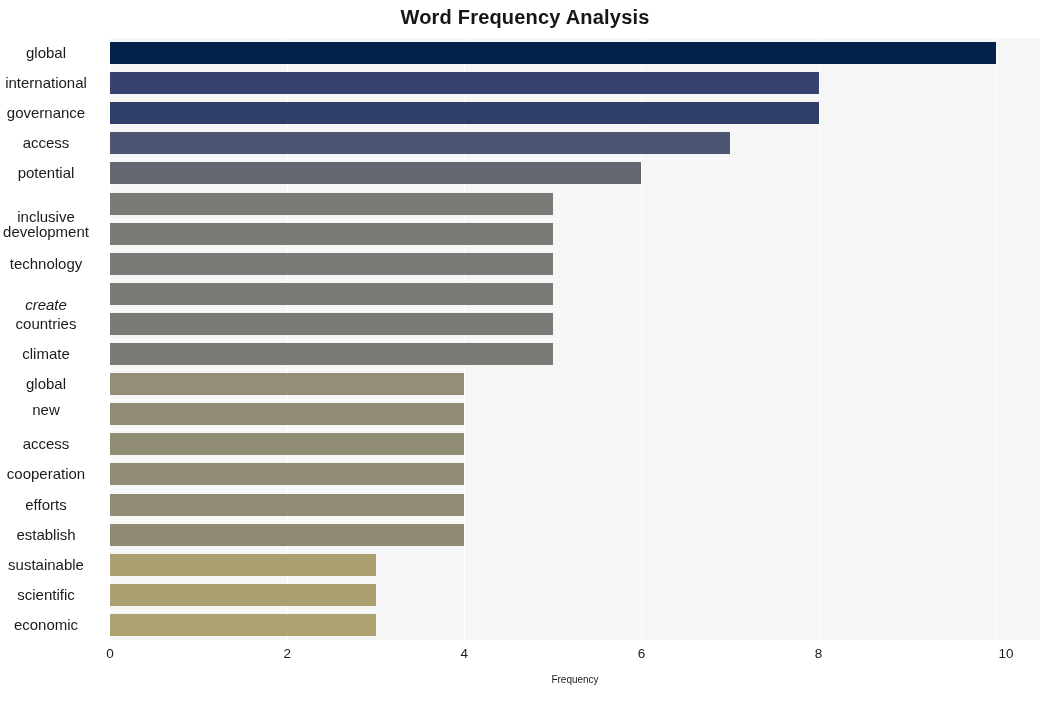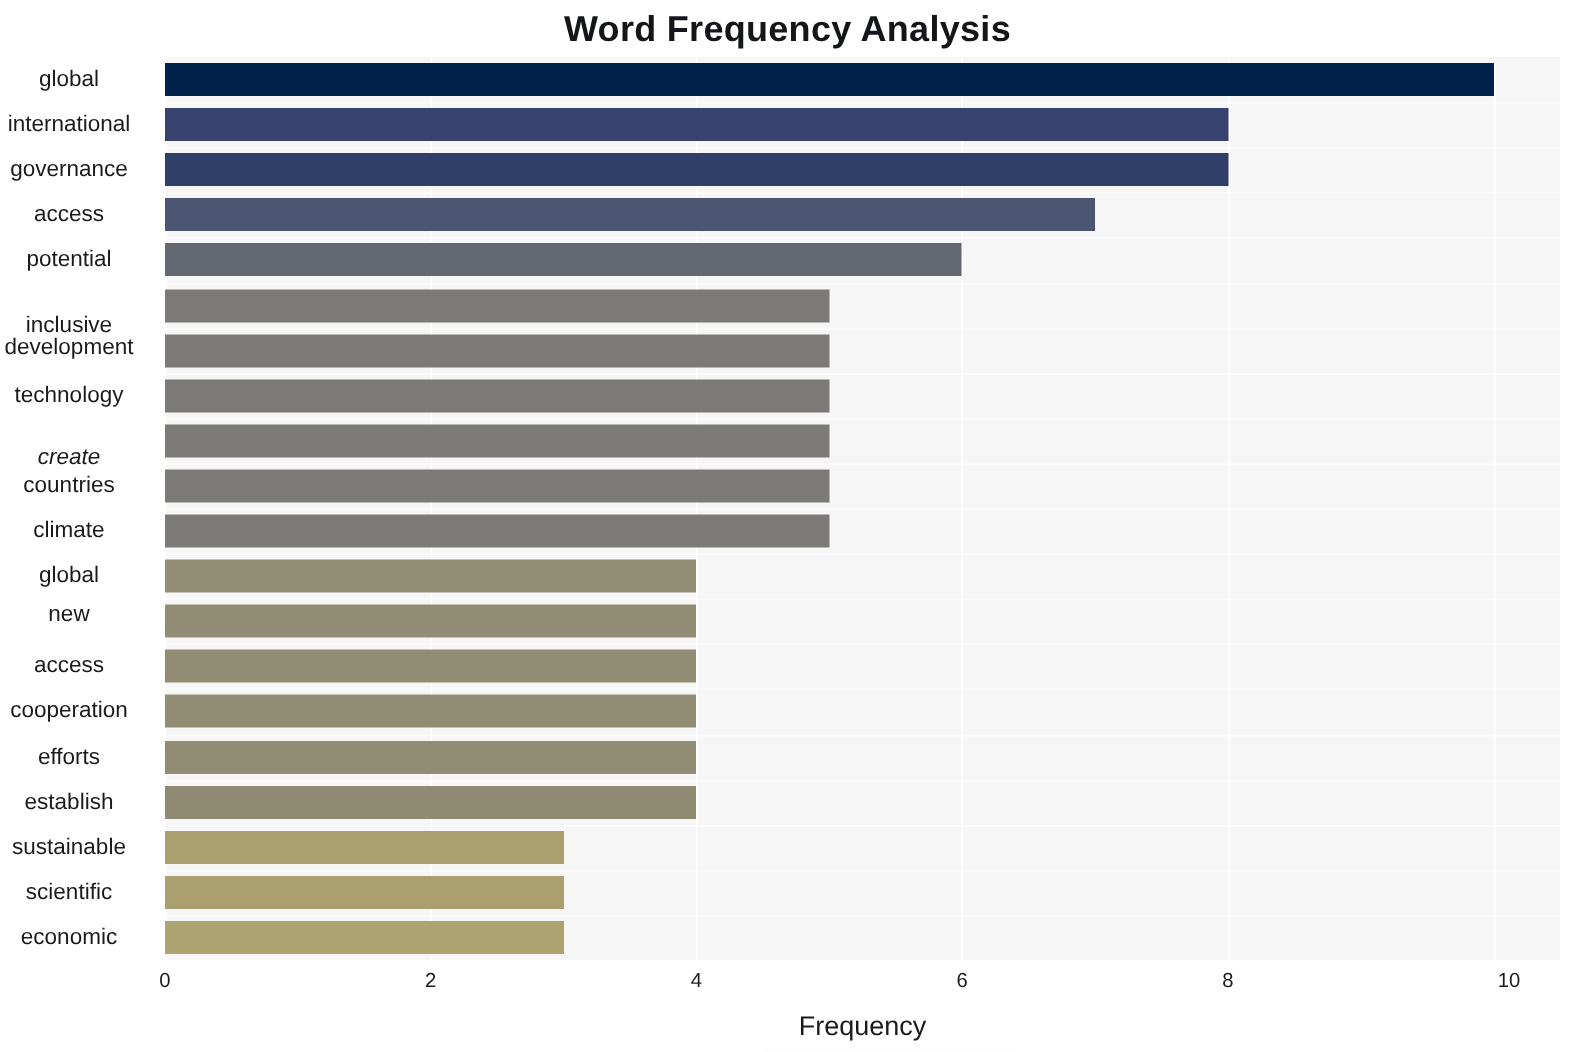--- a/index.html
+++ b/index.html
@@ -18,21 +18,21 @@
     width: 1050px;
     height: 701px;
     background: #ffffff;
   }
   #chart-title {
     position: absolute;
     left: 0;
     top: 6px;
     width: 1050px;
     text-align: center;
-    font-size: 24px;
+    font-size: 20px;
     font-weight: bold;
     color: #14161a;
     letter-spacing: 0.2px;
   }
   
   #plot-area {
     position: absolute;
     left: 110px;
     top: 38px;
     width: 930px;
@@ -90,21 +90,21 @@
     text-align: center;
     font-size: 13.5px;
     color: #1b1b1b;
   }
   #x-axis-label {
     position: absolute;
     left: 110px;
     top: 674px;
     width: 930px;
     text-align: center;
-    font-size: 18px;
+    font-size: 10px;
     color: #1b1b1b;
   }
 </style>
 </head>
 <body>
 
 <div id="figure">
 
   <div id="chart-title">Word Frequency Analysis</div>
 

